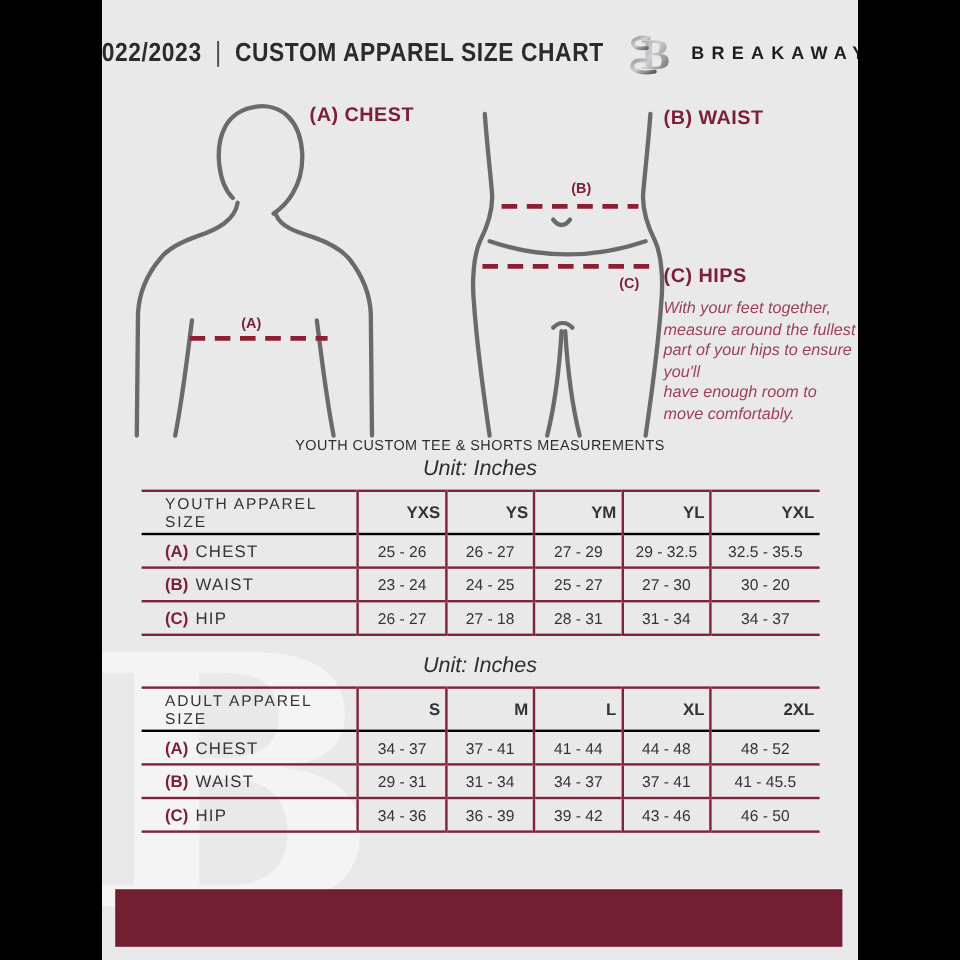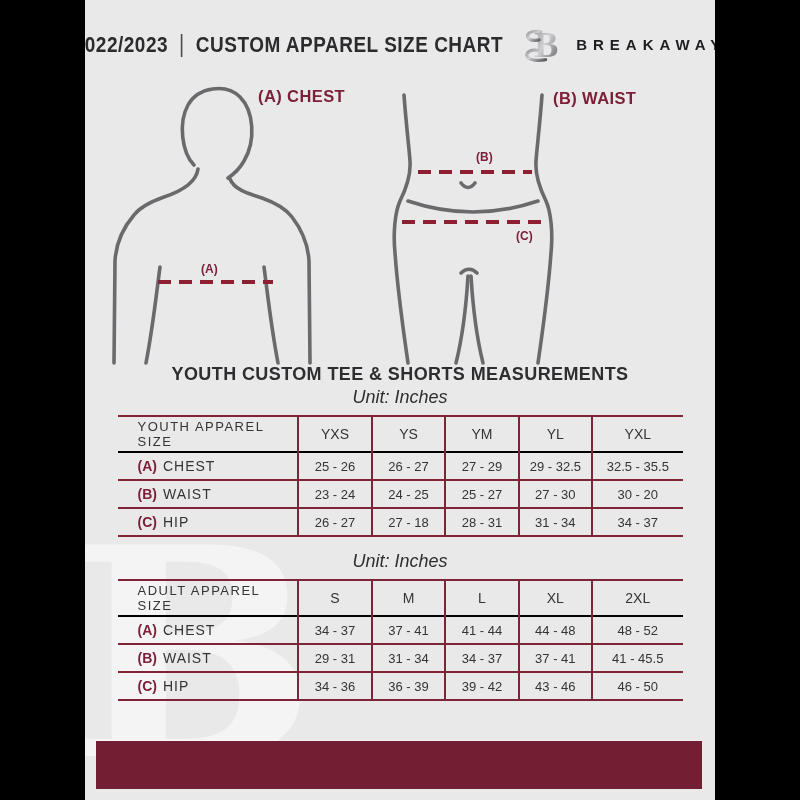--- a/index.html
+++ b/index.html
@@ -37,32 +37,32 @@
   .guide-body {
     margin-top:8px; font-size:13.5px; font-style:italic; color:#9d4157;
     line-height:1.3; white-space:pre-line;
   }
   .g-chest { left:173px; top:2px;  width:144px; }
   .g-waist { left:468px; top:4px;  width:154px; }
   .g-hips  { left:468px; top:136px; width:160px; }
 
   
   .tables-block { position:absolute; top:364px; left:0; right:0; text-align:center; z-index:1; }
-  .table-title { font-size:18px; font-weight:700; color:#2e2e30; letter-spacing:.4px; }
+  .table-title { font-size:12px; font-weight:400; color:#2e2e30; letter-spacing:.4px; }
   .table-unit  { font-size:18px; font-style:italic; color:#2e2e30; margin:2px 0 7px; }
   .adult-section { margin-top:14px; }
 
   table.size-table { width:565px; margin:0 auto; border-collapse:collapse; table-layout:fixed; }
   .size-table th, .size-table td {
     border-left:2px solid #7d2439; height:28px; padding:2px 4px;
     font-size:13px; color:#343436; text-align:center; background:transparent;
   }
   .size-table th:first-child, .size-table td:first-child { border-left:none; text-align:left; padding-left:20px; }
   .size-table thead tr { border-top:2px solid #7d2439; border-bottom:2px solid #000000; }
-  .size-table thead th { font-weight:400; font-size:14px; height:31px; }
+  .size-table thead th { font-weight:700; font-size:14px; height:31px;text-align:right; }
   .size-table thead th:first-child { font-weight:400; font-size:13px; letter-spacing:1.5px; }
   .size-table tbody tr { border-bottom:2px solid #7d2439; }
   .size-table td:first-child { font-size:14px; letter-spacing:1px; }
   .size-table .prefix { color:#7c2038; font-weight:700; margin-right:6px; letter-spacing:0; }
 
   
   .footer-bar {
     position:absolute; left:11px; right:13px; top:741px; height:48px;
     background:#731f33; z-index:2; box-shadow:0 -1px 0 rgba(255,255,255,.35);
   }
@@ -127,20 +127,25 @@
       <text class="marker-label" x="88" y="66">(B)</text>
       <text class="marker-label" x="128" y="145">(C)</text>
     </svg>
 
     <div class="guide-block g-chest">
       <div class="guide-heading">(A) CHEST</div>
     </div>
     <div class="guide-block g-waist">
       <div class="guide-heading">(B) WAIST</div>
     </div>
+    <div class="guide-block g-hips">
+      <div class="guide-heading">(C) HIPS</div>
+      <div class="guide-body">With your feet together, measure around the fullest part of your hips to ensure you'll
+have enough room to move comfortably.</div>
+    </div>
   </div>
 
   <div class="tables-block">
 
     <div class="youth-section">
       <div class="table-title">YOUTH CUSTOM TEE &amp; SHORTS MEASUREMENTS</div>
       <div class="table-unit">Unit: Inches</div>
       <table class="size-table">
         <colgroup>
           <col style="width:32%">

